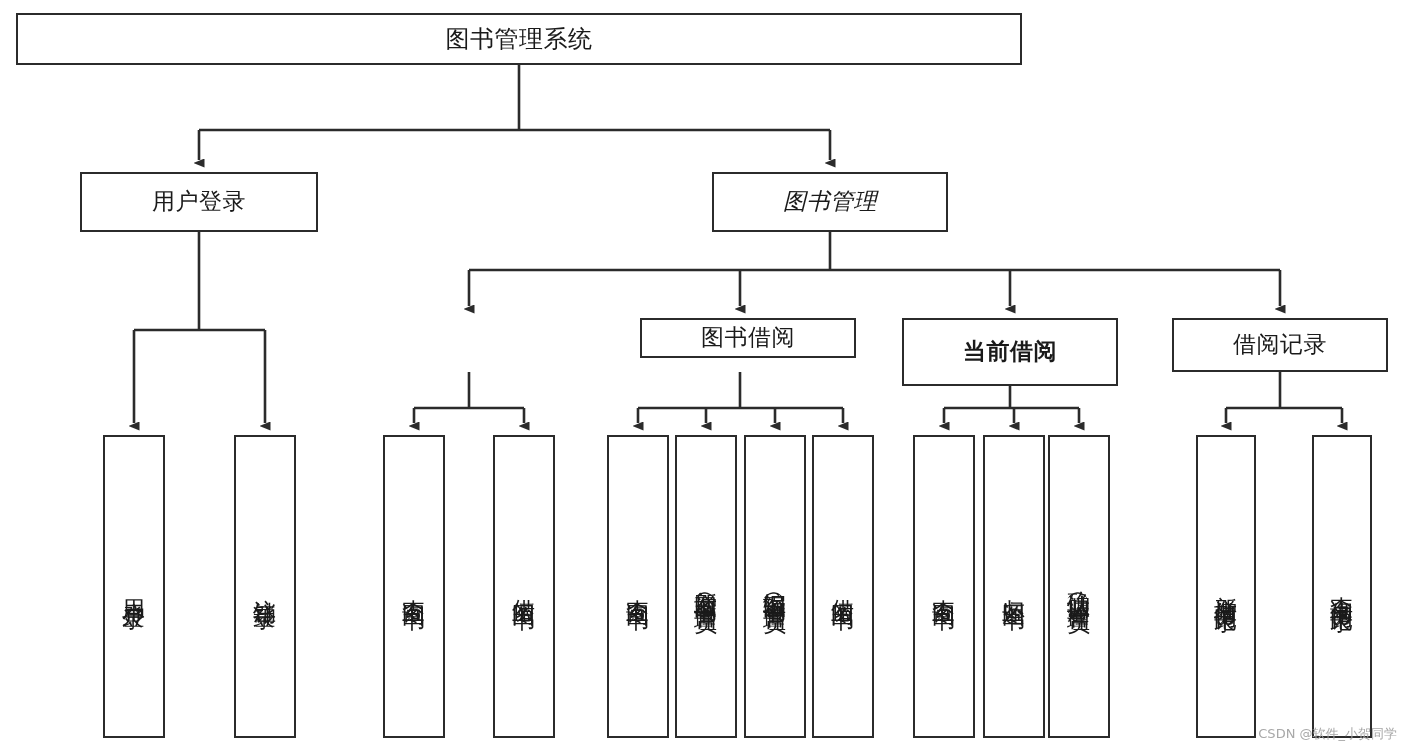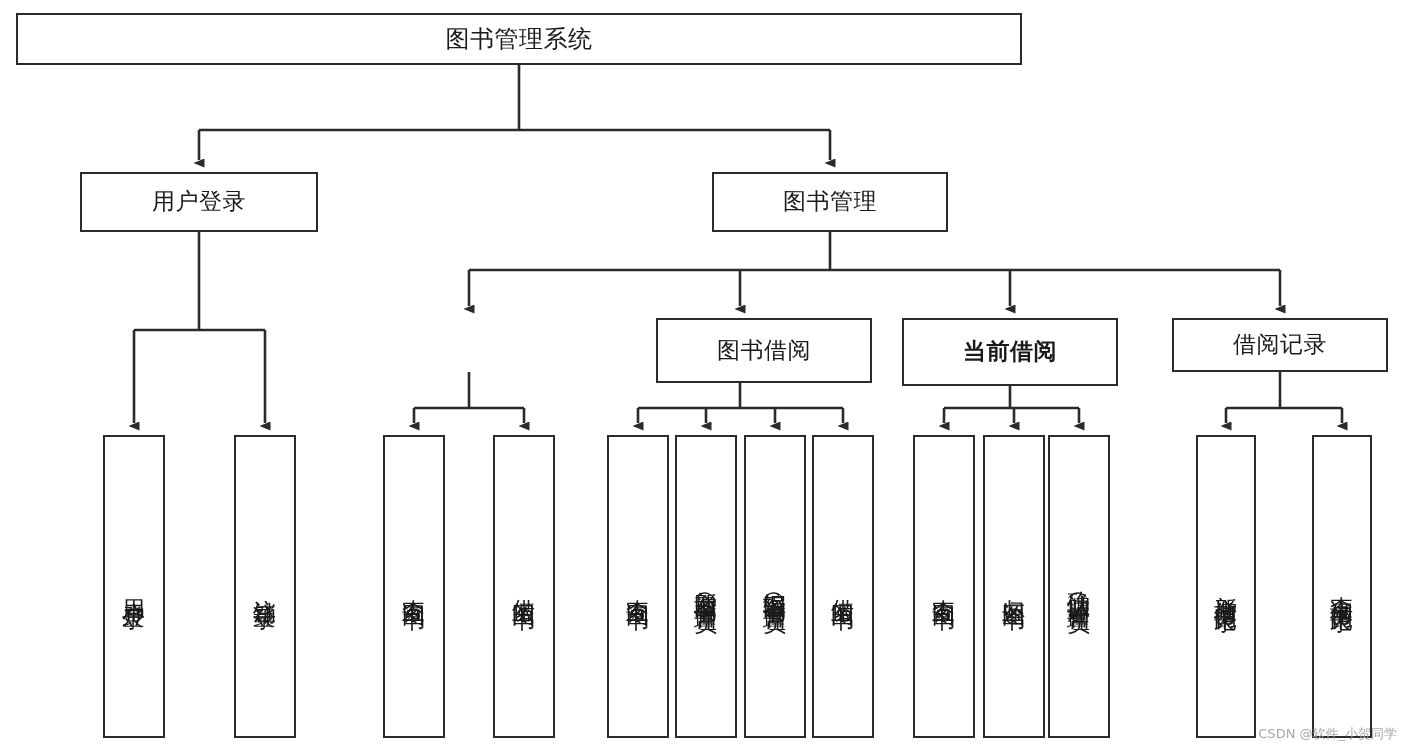--- a/index.html
+++ b/index.html
@@ -135,25 +135,25 @@
     </g>
   </svg>
 
   <div class="node horiz root" style="left:16px; top:13px; width:1006px; height:52px;">
     <span class="label">图书管理系统</span>
   </div>
 
   <div class="node horiz" style="left:80px; top:172px; width:238px; height:60px;">
     <span class="label">用户登录</span>
   </div>
-  <div class="node horiz" style="left:712px; top:172px; width:236px; height:60px;">
+  <div class="node horiz" style="left:712px; top:172px; width:236px; height:60px;font-style:italic;">
     <span class="label">图书管理</span>
   </div>
 
-  <div class="node horiz" style="left:656px; top:318px; width:216px; height:65px;">
+  <div class="node horiz" style="left:640px; top:318px; width:216px; height:40px;">
     <span class="label">图书借阅</span>
   </div>
   <div class="node horiz" style="left:902px; top:318px; width:216px; height:68px;font-weight:bold;">
     <span class="label">当前借阅</span>
   </div>
   <div class="node horiz" style="left:1172px; top:318px; width:216px; height:54px;">
     <span class="label">借阅记录</span>
   </div>
 
   <div class="node vert" style="left:103px; top:435px; width:62px; height:303px;">

